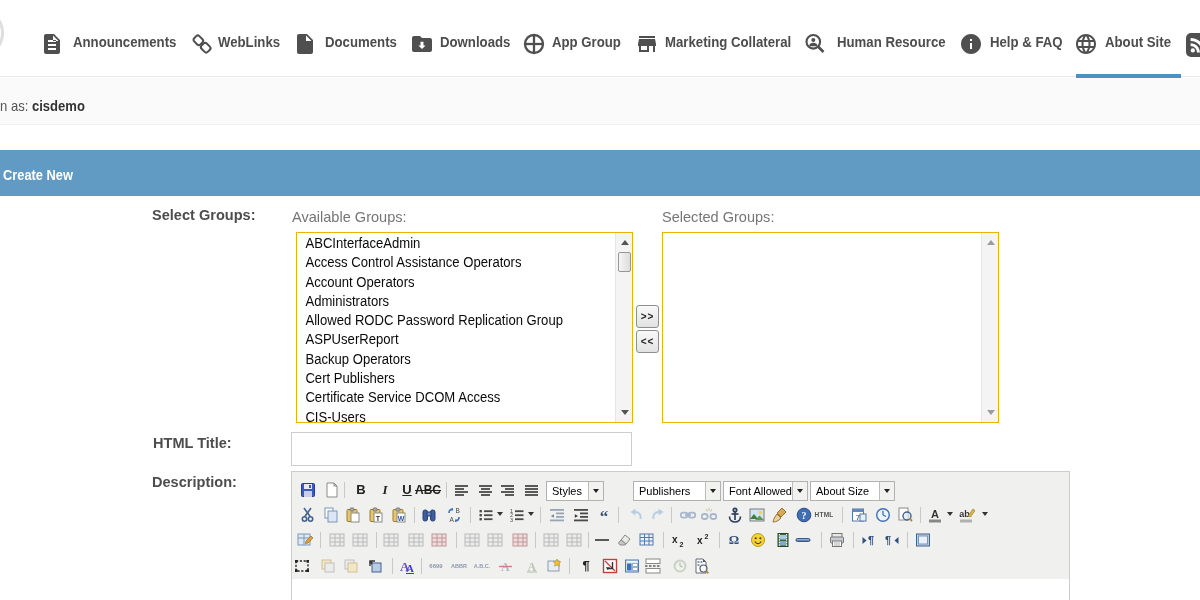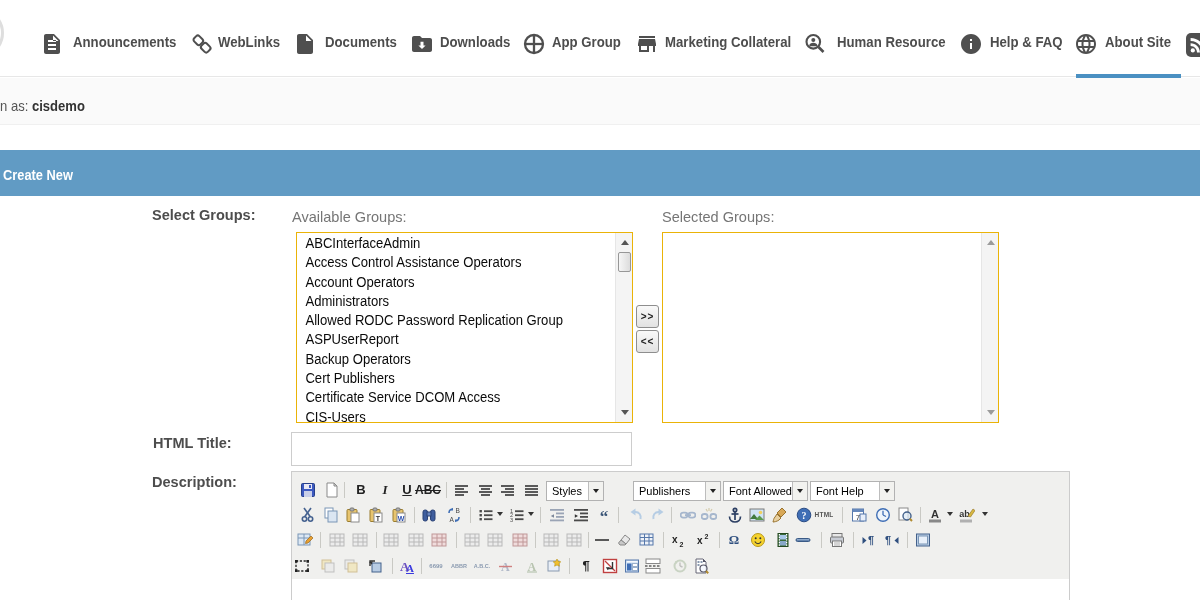--- a/index.html
+++ b/index.html
@@ -192,21 +192,21 @@
       <span class="ddarrow"></span>
     </span>
   </div>
 <div class="dd" style="left:723px;top:481px;width:85px">
     <span class="ddt">Font Allowed</span>
     <span class="ddb">
       <span class="ddarrow"></span>
     </span>
   </div>
 <div class="dd" style="left:810px;top:481px;width:85px">
-    <span class="ddt">Font Help</span>
+    <span class="ddt">About Size</span>
     <span class="ddb">
       <span class="ddarrow"></span>
     </span>
   </div>
 <div class="tc" style="left:300px;top:506px">
     <svg width="16" height="16" viewBox="0 0 16 16" xmlns="http://www.w3.org/2000/svg">
       <g stroke="#44618f" stroke-width="1.6" fill="none">
         <line x1="4" y1="1" x2="10.5" y2="10"></line>
         <line x1="11" y1="1" x2="4.5" y2="10"></line>
         <circle cx="4.5" cy="12" r="2.2"></circle>

